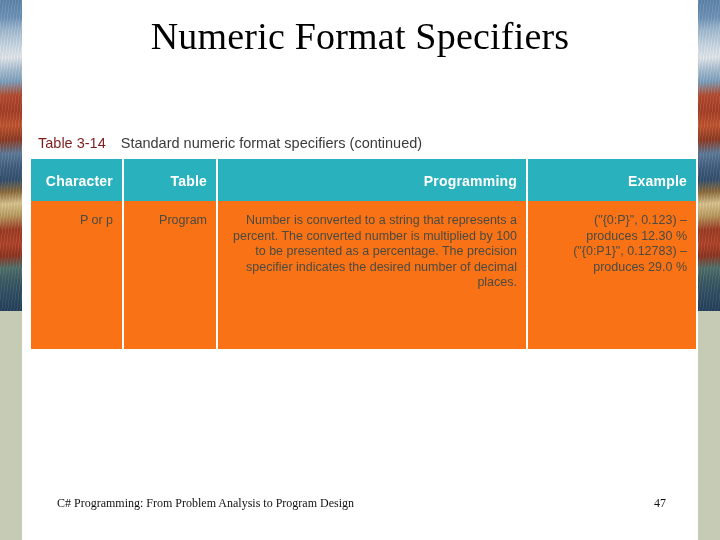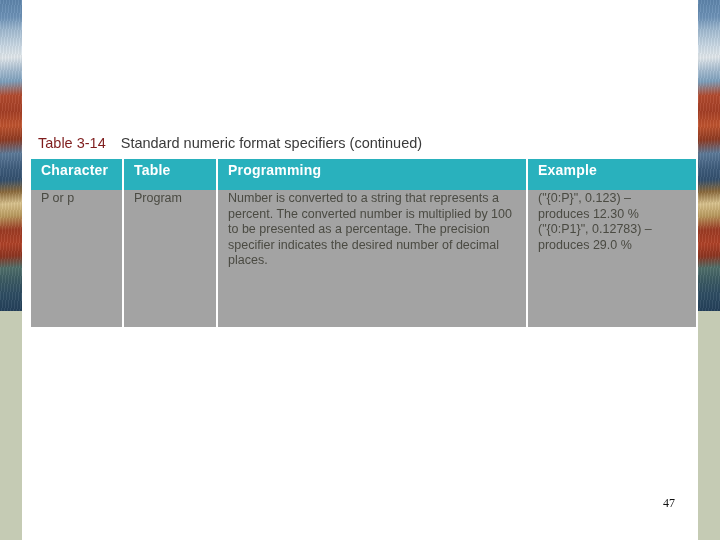--- a/index.html
+++ b/index.html
@@ -134,38 +134,38 @@
     position: absolute;
     left: 31px;
     top: 159px;
     width: 665px;
     border-collapse: collapse;
     table-layout: fixed;
   }
   .spec-table th,
   .spec-table td {
     vertical-align: top;
-    text-align: left;
-    padding: 1px 9px 6px 10px;
+    text-align: right;
+    padding: 12px 9px 6px 10px;
   }
   .spec-table thead th {
     background: #29b1bd;
     color: #ffffff;
     font-family: "Liberation Sans", sans-serif;
     font-size: 14px;
     font-weight: bold;
     height: 24px;
     line-height: 20px;
     border-right: 2px solid #ffffff;
     letter-spacing: 0.2px;
   }
   .spec-table thead th:last-child { border-right: none; margin-left: 40px; }
 
   .spec-table tbody td {
-    background: #a3a3a3;
+    background: #f97316;
     color: #4a4a42;
     font-family: "Liberation Sans", sans-serif;
     font-size: 12.5px;
     line-height: 15.6px;
     border-right: 2px solid #ffffff;
     border-bottom: 2px solid #ffffff;
     height: 130px;
   }
   .spec-table tbody td:last-child { border-right: none; }
 
@@ -184,21 +184,21 @@
     font-family: "Liberation Serif", serif;
     font-size: 12px;
     color: #111111;
     white-space: nowrap;
   }
   .footer-page {
     position: absolute;
     left: 645px;
     top: 496px;
     width: 30px;
-    text-align: right;
+    text-align: center;
     font-family: "Liberation Serif", serif;
     font-size: 12px;
     color: #111111;
   }
 </style>
 </head>
 <body>
 
 <div class="slide">
 
@@ -206,20 +206,21 @@
     <div class="strip-photo"></div>
     <div class="strip-band"></div>
   </div>
 
   <div class="side-strip right">
     <div class="strip-photo"></div>
     <div class="strip-band"></div>
   </div>
 
   <div class="title-block">
+    <div class="slide-title">Numeric Format Specifiers</div>
   </div>
 
   <div class="table-caption">
     <span class="caption-label">Table 3-14</span><span class="caption-text">Standard numeric format specifiers (continued)</span>
   </div>
 
   <table class="spec-table">
     <colgroup>
       <col class="col-character">
       <col class="col-name">
@@ -242,15 +243,16 @@
         <td class="cell-lines">
           <span>("{0:P}", 0.123) –</span>
           <span>produces 12.30 %</span>
           <span>("{0:P1}", 0.12783) –</span>
           <span>produces 29.0 %</span>
         </td>
       </tr>
     </tbody>
   </table>
 
+  <div class="footer-text">C# Programming: From Problem Analysis to Program Design</div>
   <div class="footer-page">47</div>
 
 </div>
 
 </body></html>

